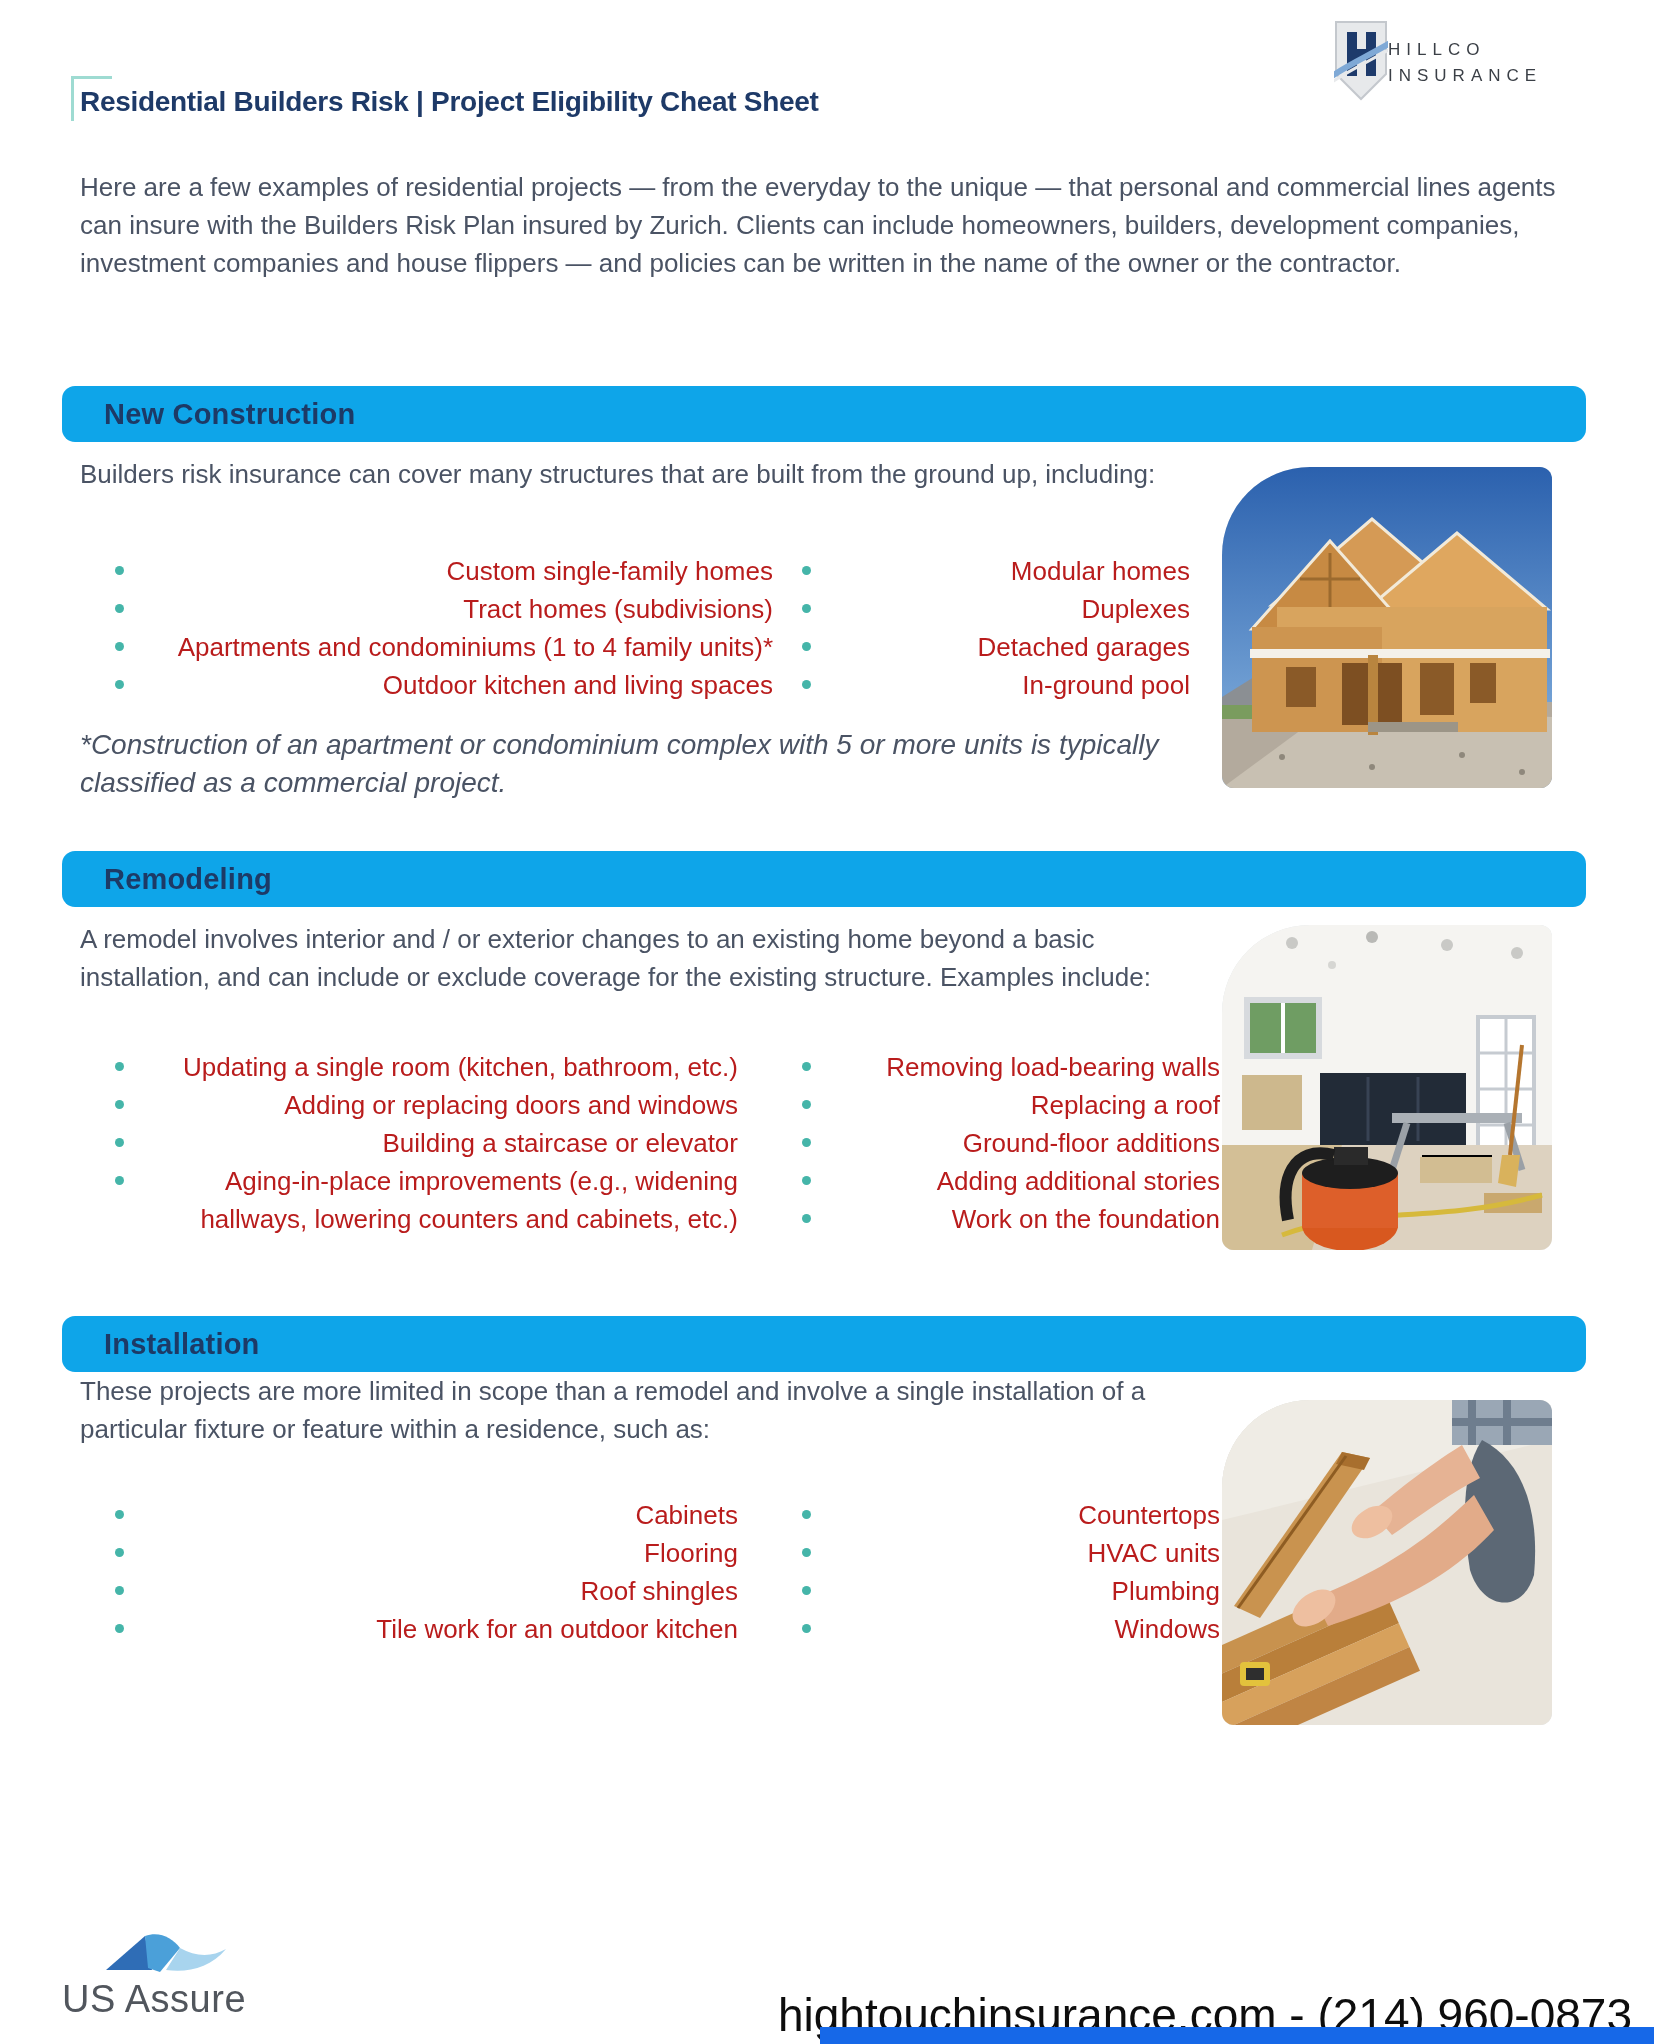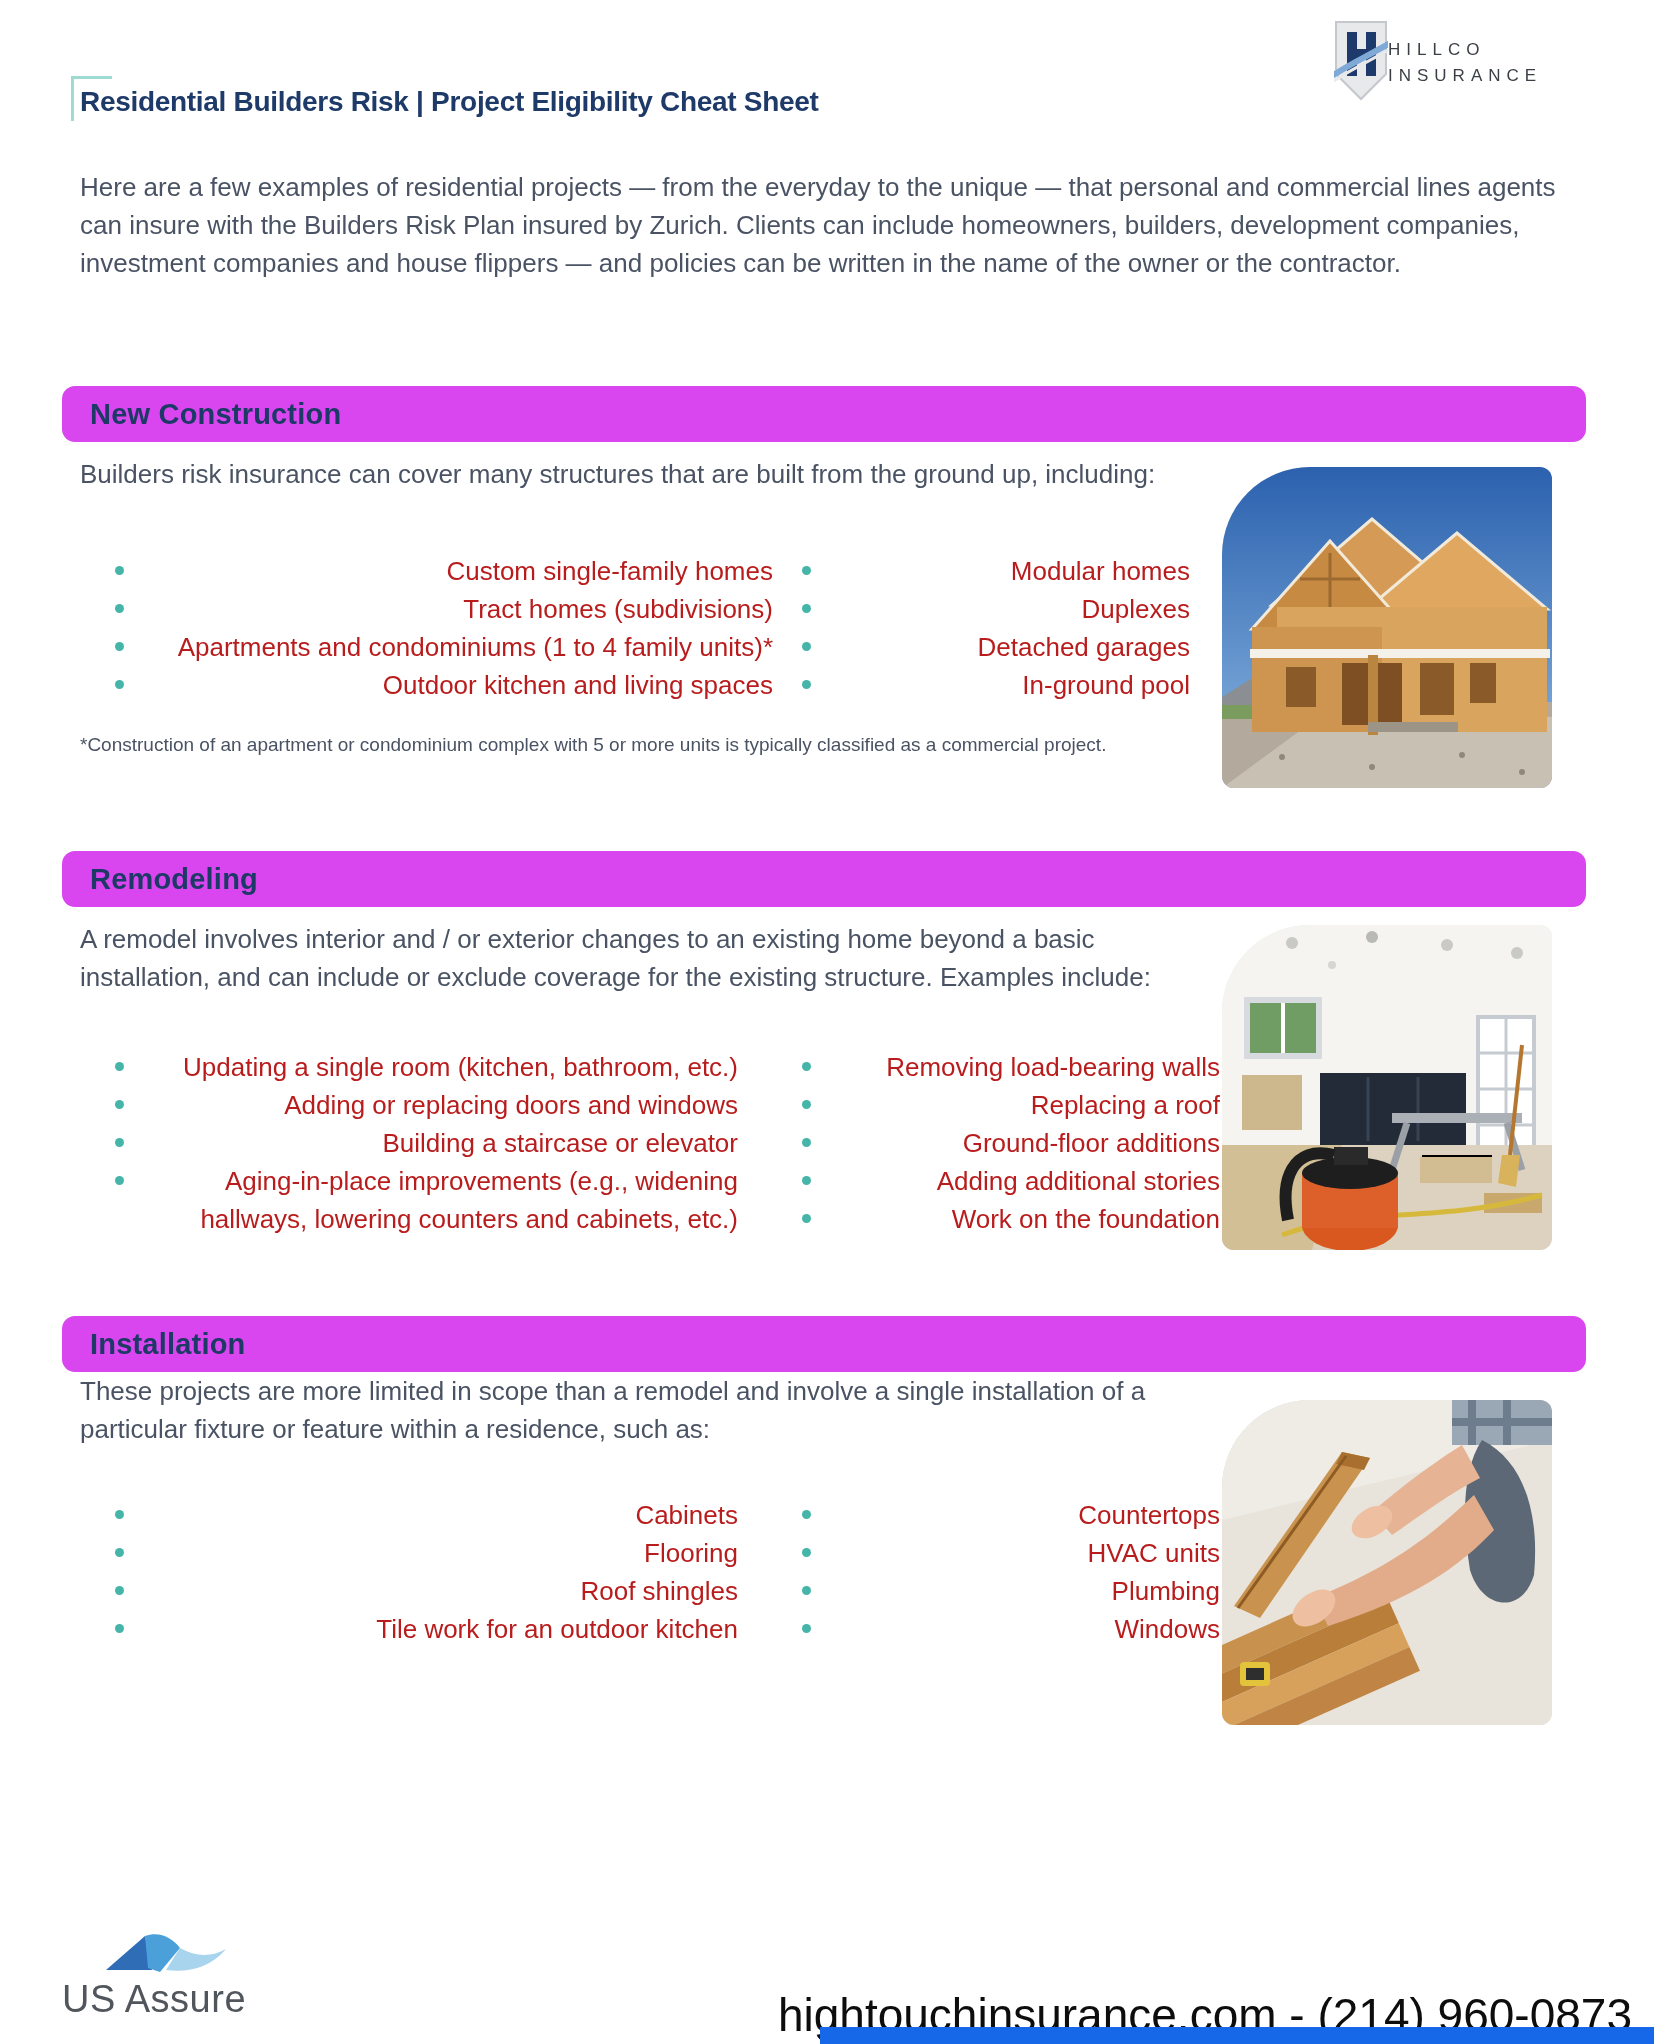--- a/index.html
+++ b/index.html
@@ -13,22 +13,22 @@
   
   .brand{position:absolute;left:1334px;top:20px;display:flex;align-items:center;}
   .brand-name{font-size:17px;letter-spacing:6px;color:#3a3f46;line-height:26px;font-weight:500;}
 
   .doc-title{position:absolute;left:80px;top:86px;font-size:28px;font-weight:bold;
         color:#1e3a68;white-space:nowrap;letter-spacing:-0.3px;}
 
   .intro{position:absolute;left:80px;top:168px;width:1505px;font-size:26px;
         line-height:38px;color:#4a5364;}
 
-  .bar{position:absolute;left:62px;width:1524px;height:56px;background:#d946ef;
-        border-radius:13px;display:flex;align-items:center;padding-left:28px;
+  .bar{position:absolute;left:62px;width:1524px;height:56px;background:#0ea5e9;
+        border-radius:13px;display:flex;align-items:center;padding-left:42px;
         box-sizing:border-box;}
   .bar h2{margin:0;font-size:29px;color:#1d3a66;font-weight:bold;letter-spacing:0.2px;}
   .bar1{top:386px}.bar2{top:851px}.bar3{top:1316px}
 
   .sec-body{position:absolute;left:80px;font-size:26px;line-height:38px;color:#4a5364;}
   .body1{top:455px;width:1110px}
   .body2{top:920px;width:1110px}
   .body3{top:1372px;width:1135px}
 
   ul.bullets{position:absolute;margin:0;padding:0;list-style:none;font-size:26px;
@@ -36,22 +36,22 @@
   ul.bullets li{position:relative;padding-left:37px;}
   ul.bullets li::before{content:"";position:absolute;left:2px;top:14px;width:9px;height:9px;
         border-radius:50%;background:#45b5a9;}
   .s1c1{left:113px;top:552px;width:660px}
   .s1c2{left:800px;top:552px;width:390px}
   .s2c1{left:113px;top:1048px;width:625px}
   .s2c2{left:800px;top:1048px;width:420px}
   .s3c1{left:113px;top:1496px;width:625px}
   .s3c2{left:800px;top:1496px;width:420px}
 
-  .footnote{position:absolute;left:80px;top:726px;width:1080px;
-        font-size:19px;line-height:38px;color:#4a5364;}
+  .footnote{position:absolute;left:80px;top:726px;width:1080px;font-style:italic;
+        font-size:28px;line-height:38px;color:#4a5364;}
 
   .photo{position:absolute;left:1222px;width:330px;border-radius:88px 12px 12px 12px;
         overflow:hidden;background:#dfe4e8;}
   .photo1{top:467px;height:321px}
   .photo2{top:925px;height:325px}
   .photo3{top:1400px;height:325px}
   .photo svg{display:block}
 
   .usassure{position:absolute;left:62px;top:1926px;width:230px;}
   .usassure-wave{margin-left:36px;}

